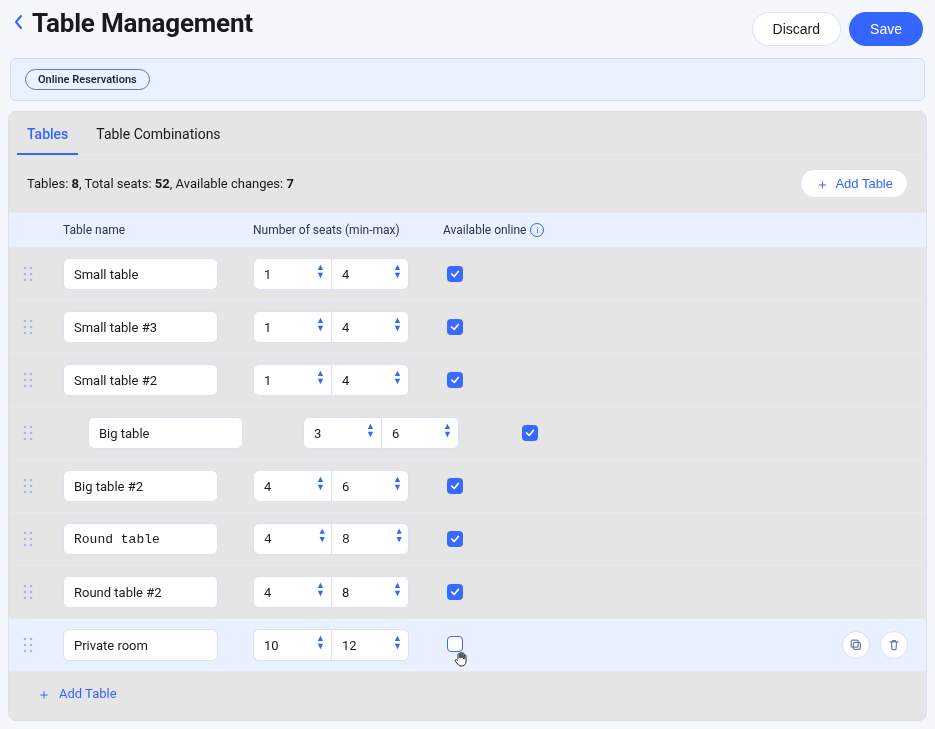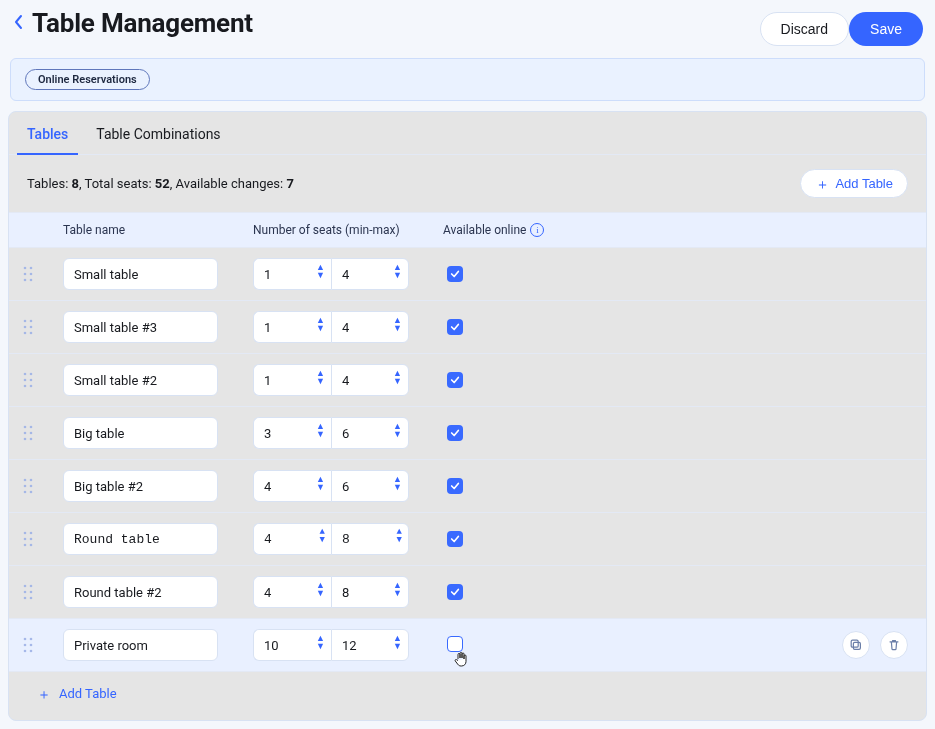--- a/index.html
+++ b/index.html
@@ -25,21 +25,21 @@
     font-size: 13px;
   }
   .page { padding: 8px 8px 0 8px; }
 
   
   .header-row { display: flex; align-items: flex-start; padding: 0 4px 10px 4px; }
   .back-chevron { color: var(--blue); padding: 6px 8px 0 2px; cursor: pointer; }
   .title-block { flex: 1; }
   .title-block h1 { margin: 0; font-size: 26px; font-weight: 700; letter-spacing: -0.2px; }
   .title-block .subtitle { margin-top: 2px; color: var(--text-muted); font-size: 13px; }
-  .header-actions { display: flex; gap: 0; align-items: center; margin-top: 4px; }
+  .header-actions { display: flex; gap: 8px; align-items: center; margin-top: 4px; }
   .btn { border-radius: 18px; padding: 8px 20px; font-size: 14px; font-weight: 500; cursor: pointer; border: 1px solid transparent; }
   .btn-secondary { background: #fff; border-color: var(--border); color: var(--text); }
   .btn-primary { background: var(--blue); color: #fff; }
 
   
   .banner {
     display: flex; align-items: center; gap: 12px;
     background: var(--info-bg); border: 1px solid var(--info-border);
     border-radius: 6px; padding: 10px 14px; margin: 2px 2px 10px 2px;
     font-size: 12px; color: #1d2840;
@@ -284,21 +284,21 @@
                 <span>▼</span>
               </div></div>
           </div>
           <div class="check-cell" style="position: relative;"><div class="check on">
               <svg width="10" height="10" viewBox="0 0 12 12">
                 <path d="M2 6 L5 9 L10 3" stroke="#fff" stroke-width="2" fill="none" stroke-linecap="round" stroke-linejoin="round"></path>
               </svg>
             </div></div>
           <div class="row-actions"></div>
         </div>
-        <div class="row" style="position: relative;">
+        <div class="row" style="position: relative; gap: 25px;">
           <div class="drag-handle">
             <svg width="10" height="16" viewBox="0 0 10 16">
               <g fill="#9fb3e7">
                 <circle cx="2" cy="2" r="1.3"></circle>
                 <circle cx="8" cy="2" r="1.3"></circle>
                 <circle cx="2" cy="8" r="1.3"></circle>
                 <circle cx="8" cy="8" r="1.3"></circle>
                 <circle cx="2" cy="14" r="1.3"></circle>
                 <circle cx="8" cy="14" r="1.3"></circle>
               </g>

